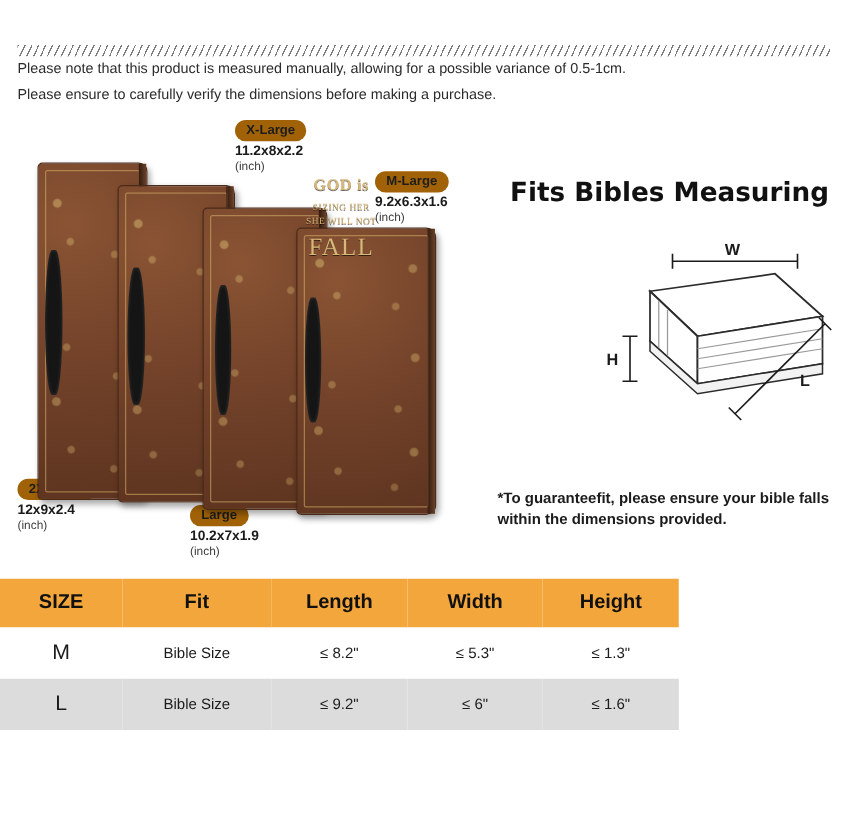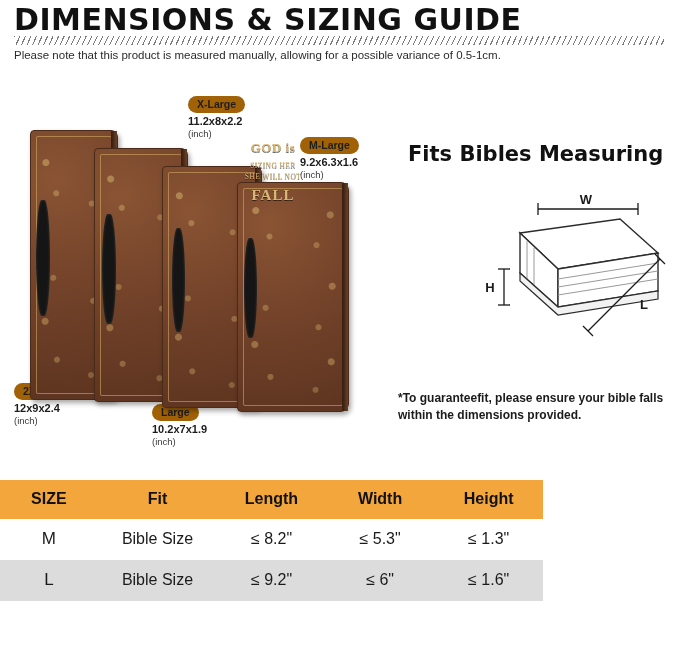--- a/index.html
+++ b/index.html
@@ -102,44 +102,44 @@
 
   .verse{
     position:absolute;left:228px;top:140px;width:90px;
     text-align:center;color:#d8b878;
     font-family:"Liberation Serif", serif;
     text-shadow:0 1px 0 rgba(0,0,0,.6);
   }
   .verse .l1{font-size:13px;font-weight:bold;letter-spacing:.5px;}
   .verse .l2{font-size:7.5px;letter-spacing:.4px;margin-top:5px;}
   .verse .l3{font-size:7.5px;letter-spacing:.4px;margin-top:2px;}
-  .verse .l4{font-size:15px;font-weight:bold;letter-spacing:1px;margin-top:6px;}
+  .verse .l4{font-size:20px;font-weight:normal;letter-spacing:1px;margin-top:6px;}
 
   
   .fits-title{
     position:absolute;left:408px;top:142px;
     font-size:21px;font-weight:bold;color:#111;
     font-family:"DejaVu Sans", sans-serif;
     white-space:nowrap;
   }
   .book-wrap{position:absolute;left:408px;top:195px;width:258px;height:170px;}
   .dim-note{
     position:absolute;left:398px;top:390px;width:270px;
     font-size:12px;font-weight:bold;color:#1b1b1b;line-height:1.45;
   }
 
   
   .table{
-    position:absolute;left:0;top:480px;width:543px;
+    position:absolute;left:0;top:463px;width:543px;
     border-collapse:collapse;
     table-layout:fixed;
   }
   .table th, .table td{
     text-align:center;
-    font-size:16px;
+    font-size:12px;
     padding:10px 0 11px 0;
     border:none;
   }
   .table th{
     background:#f3a63b;
     font-weight:bold;
     font-size:16px;
     color:#111;
   }
   .table tbody tr:nth-child(odd){background:#ffffff;}
@@ -149,23 +149,23 @@
   .col2{width:22%;}
   .col3{width:20%;}
   .col4{width:20%;margin-top:29px;}
   .col5{width:20%;}
 </style>
 </head>
 <body>
 
 <div class="page">
 
-  <div class="title">DIMENSIONS &amp; SIZING GUIDE</div>
   <div class="hatch"></div>
   <div class="note note1">Please note that this product is measured manually, allowing for a possible variance of 0.5-1cm.</div>
+  <div class="note note2">Please ensure to carefully verify the dimensions before making a purchase.</div>
 
   <div class="callout c-xlarge">
     <span class="pill">X-Large</span>
     <div class="dims">11.2x8x2.2</div>
     <div class="unit">(inch)</div>
   </div>
 
   <div class="callout c-mlarge">
     <span class="pill">M-Large</span>
     <div class="dims">9.2x6.3x1.6</div>

